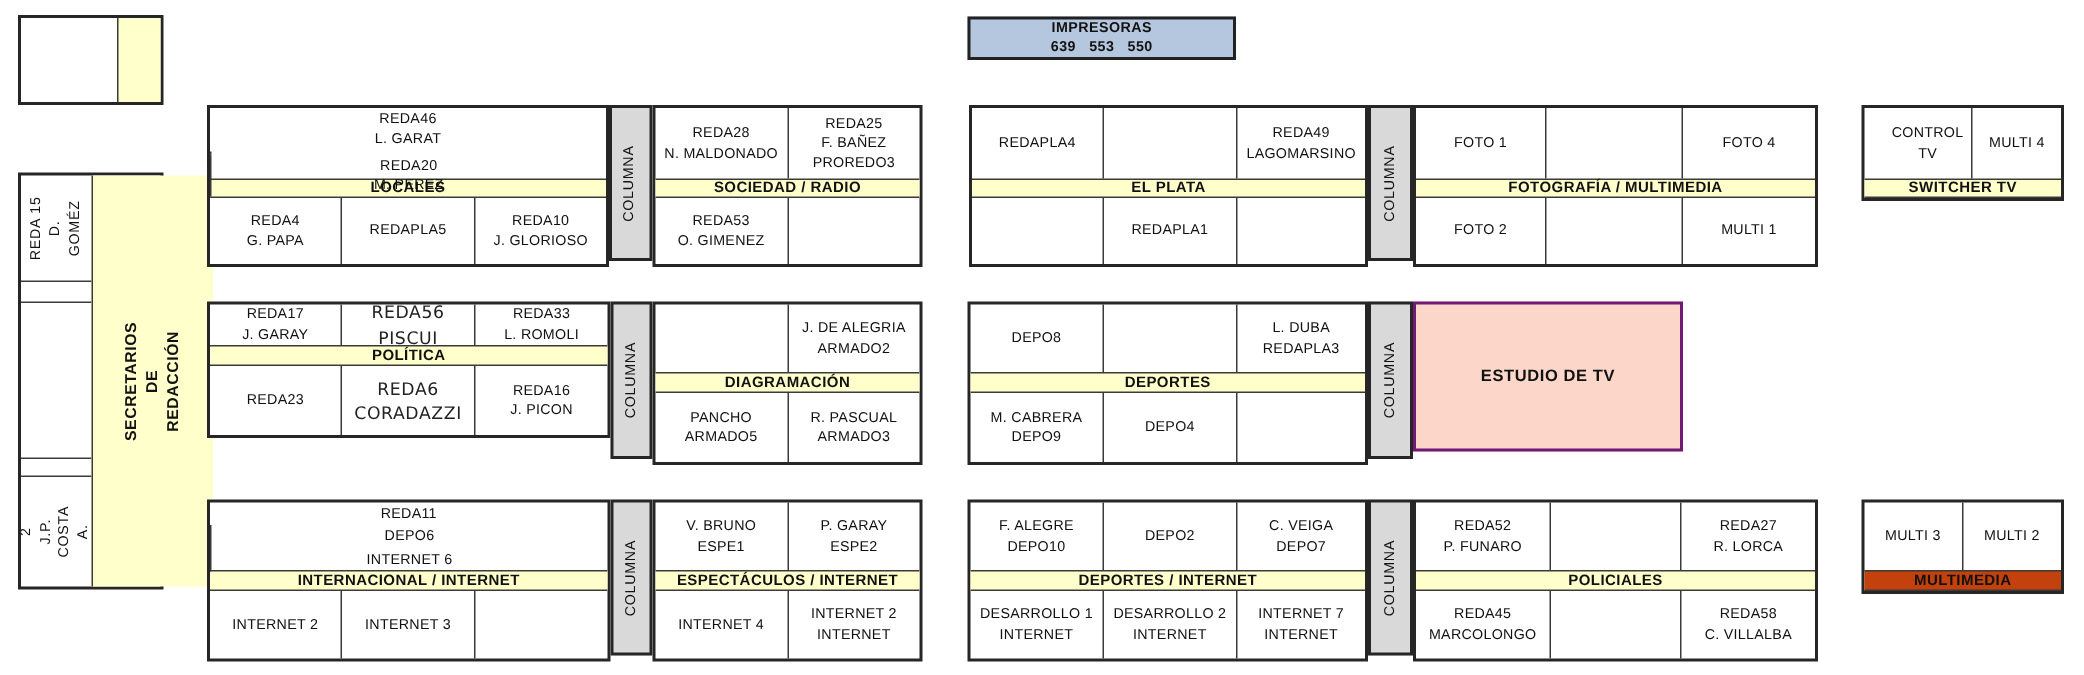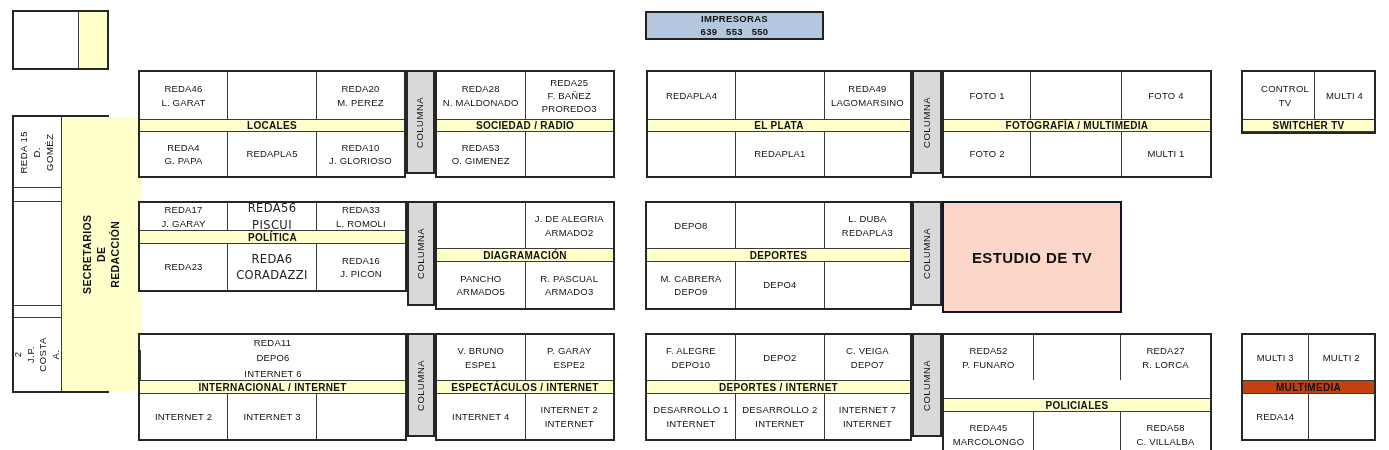--- a/index.html
+++ b/index.html
@@ -31,23 +31,23 @@
   #sidebar .scell{box-sizing:border-box;display:flex;align-items:center;justify-content:center;overflow:hidden;}
   #sidebar .scell + .scell{border-top:1.5px solid #3a3a3a;}
   #sidebar .ylabel{flex:30 0 0;border-left:1.5px solid #3a3a3a;display:flex;
                    align-items:center;justify-content:center;}
   
   #printer{left:645px;top:11px;width:179px;height:29px;border:2px solid #222;
            display:flex;flex-direction:column;align-items:center;justify-content:center;
            font-weight:bold;font-size:9.5px;line-height:1.35;letter-spacing:.3px;}
   #printer .nums{white-space:pre;}
   
-  #estudio{left:942px;top:201px;width:180px;height:112px;border:2px solid #0f172a;
+  #estudio{left:942px;top:201px;width:180px;height:100px;border:2px solid #701a75;
            display:flex;align-items:center;justify-content:center;
-           font-weight:bold;font-size:15px;letter-spacing:.4px;}
+           font-weight:bold;font-size:11px;letter-spacing:.4px;}
 </style>
 </head>
 <body>
 
 <div id="stage">
 
   <div class="box" id="corner">
     <div class="white"></div>
     <div class="yellow" style="background: rgb(255, 255, 204);"></div>
   </div>
@@ -81,21 +81,21 @@
     <div class="ylabel" style="background: rgb(255, 255, 204);">
       <div class="vtext vbold">SECRETARIOS DE REDACCIÓN</div>
     </div>
   </div>
 
   <div class="box" id="estudio" style="background: rgb(251, 214, 201);">
     <div>ESTUDIO DE TV</div>
   </div>
 
 <div class="tbl" style="left: 138px; top: 70px; width: 268px;">
-      <div class="row" style="height: 47px;">
+      <div class="row" style="height: 47px; flex-direction: column;">
         <div class="cell" style="flex: 89 0 0px;">REDA46
 L. GARAT</div>
         <div class="cell" style="flex: 90 0 0px;"></div>
         <div class="cell" style="flex: 89 0 0px;">REDA20
 M. PEREZ</div>
       </div>
       <div class="hdr" style="height: 13px; background: rgb(255, 255, 204); text-align: right;">LOCALES</div>
       <div class="row" style="height: 44px;">
         <div class="cell" style="flex: 89 0 0px;">REDA4
 G. PAPA</div>
@@ -246,39 +246,35 @@
       </div>
     </div>
     <div class="tbl" style="left: 942px; top: 333px; width: 270px;">
       <div class="row" style="height: 45px;">
         <div class="cell" style="flex: 91 0 0px;">REDA52
 P. FUNARO</div>
         <div class="cell" style="flex: 88 0 0px;"></div>
         <div class="cell" style="flex: 91 0 0px;">REDA27
 R. LORCA</div>
       </div>
-      <div class="hdr" style="height: 14px; background: rgb(255, 255, 204); margin-top: 18px;">POLICIALES</div>
+      <div class="hdr" style="height: 14px; background: rgb(255, 255, 204);">POLICIALES</div>
       <div class="row" style="height: 45px;">
         <div class="cell" style="flex: 91 0 0px;">REDA45
 MARCOLONGO</div>
         <div class="cell" style="flex: 88 0 0px;"></div>
         <div class="cell" style="flex: 91 0 0px;">REDA58
 C. VILLALBA</div>
       </div>
     </div>
     <div class="tbl" style="left: 1241px; top: 333px; width: 135px;">
       <div class="row" style="height: 45px;">
         <div class="cell" style="flex: 67 0 0px;">MULTI 3</div>
         <div class="cell" style="flex: 68 0 0px;">MULTI 2</div>
       </div>
       <div class="hdr" style="height: 14px; background: #c2410c;">MULTIMEDIA</div>
-      <div class="row" style="height: 45px;">
-        <div class="cell" style="flex: 67 0 0px;">REDA14</div>
-        <div class="cell" style="flex: 68 0 0px;"></div>
-      </div>
     </div>
     <div class="columna" style="left: 406px; top: 70px; width: 29px; height: 104px; background: rgb(217, 217, 217);">
       <div class="vtext" style="white-space: nowrap;">COLUMNA</div>
     </div>
     <div class="columna" style="left: 912px; top: 70px; width: 30px; height: 104px; background: rgb(217, 217, 217);">
       <div class="vtext" style="white-space: nowrap;">COLUMNA</div>
     </div>
     <div class="columna" style="left: 407px; top: 201px; width: 28px; height: 105px; background: rgb(217, 217, 217);">
       <div class="vtext" style="white-space: nowrap;">COLUMNA</div>
     </div>

